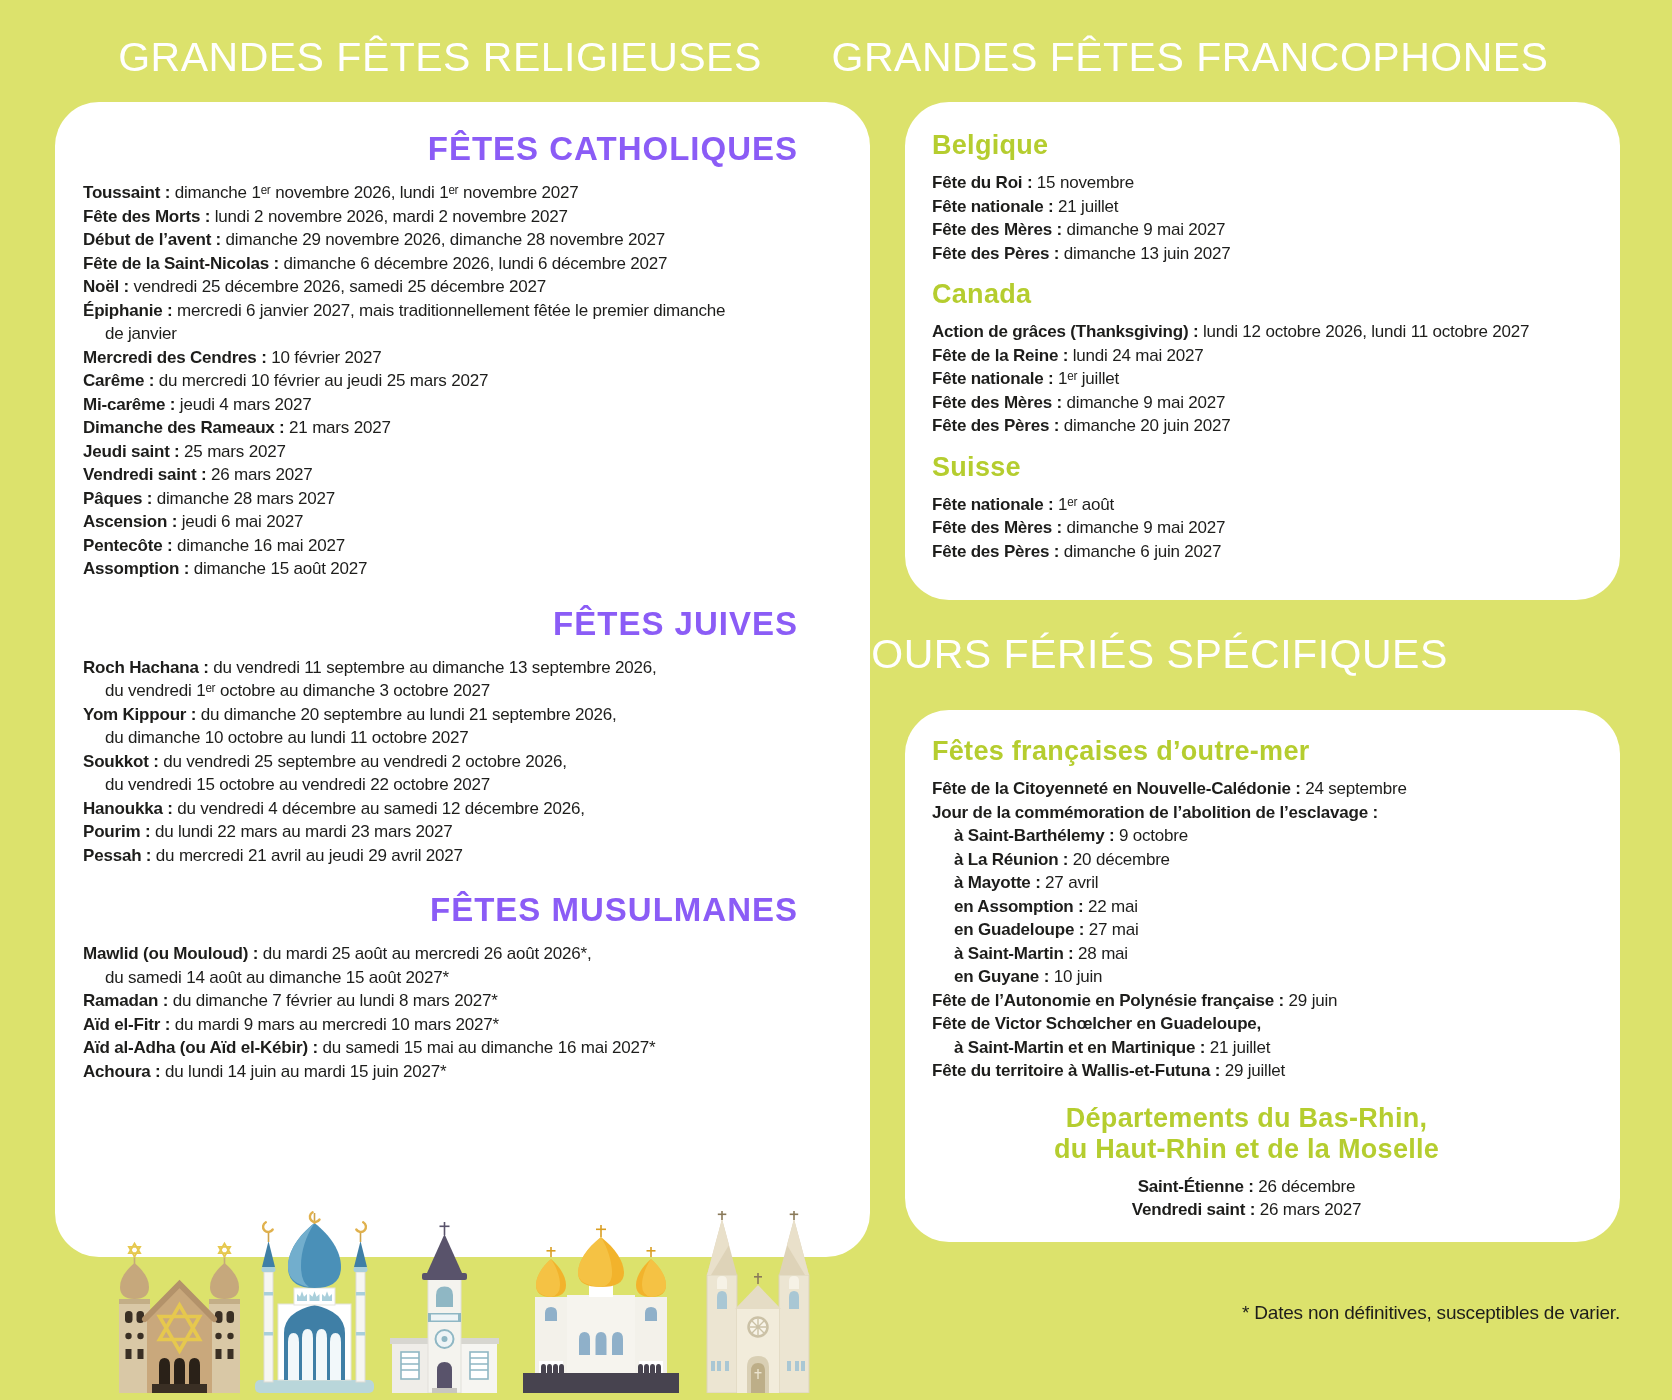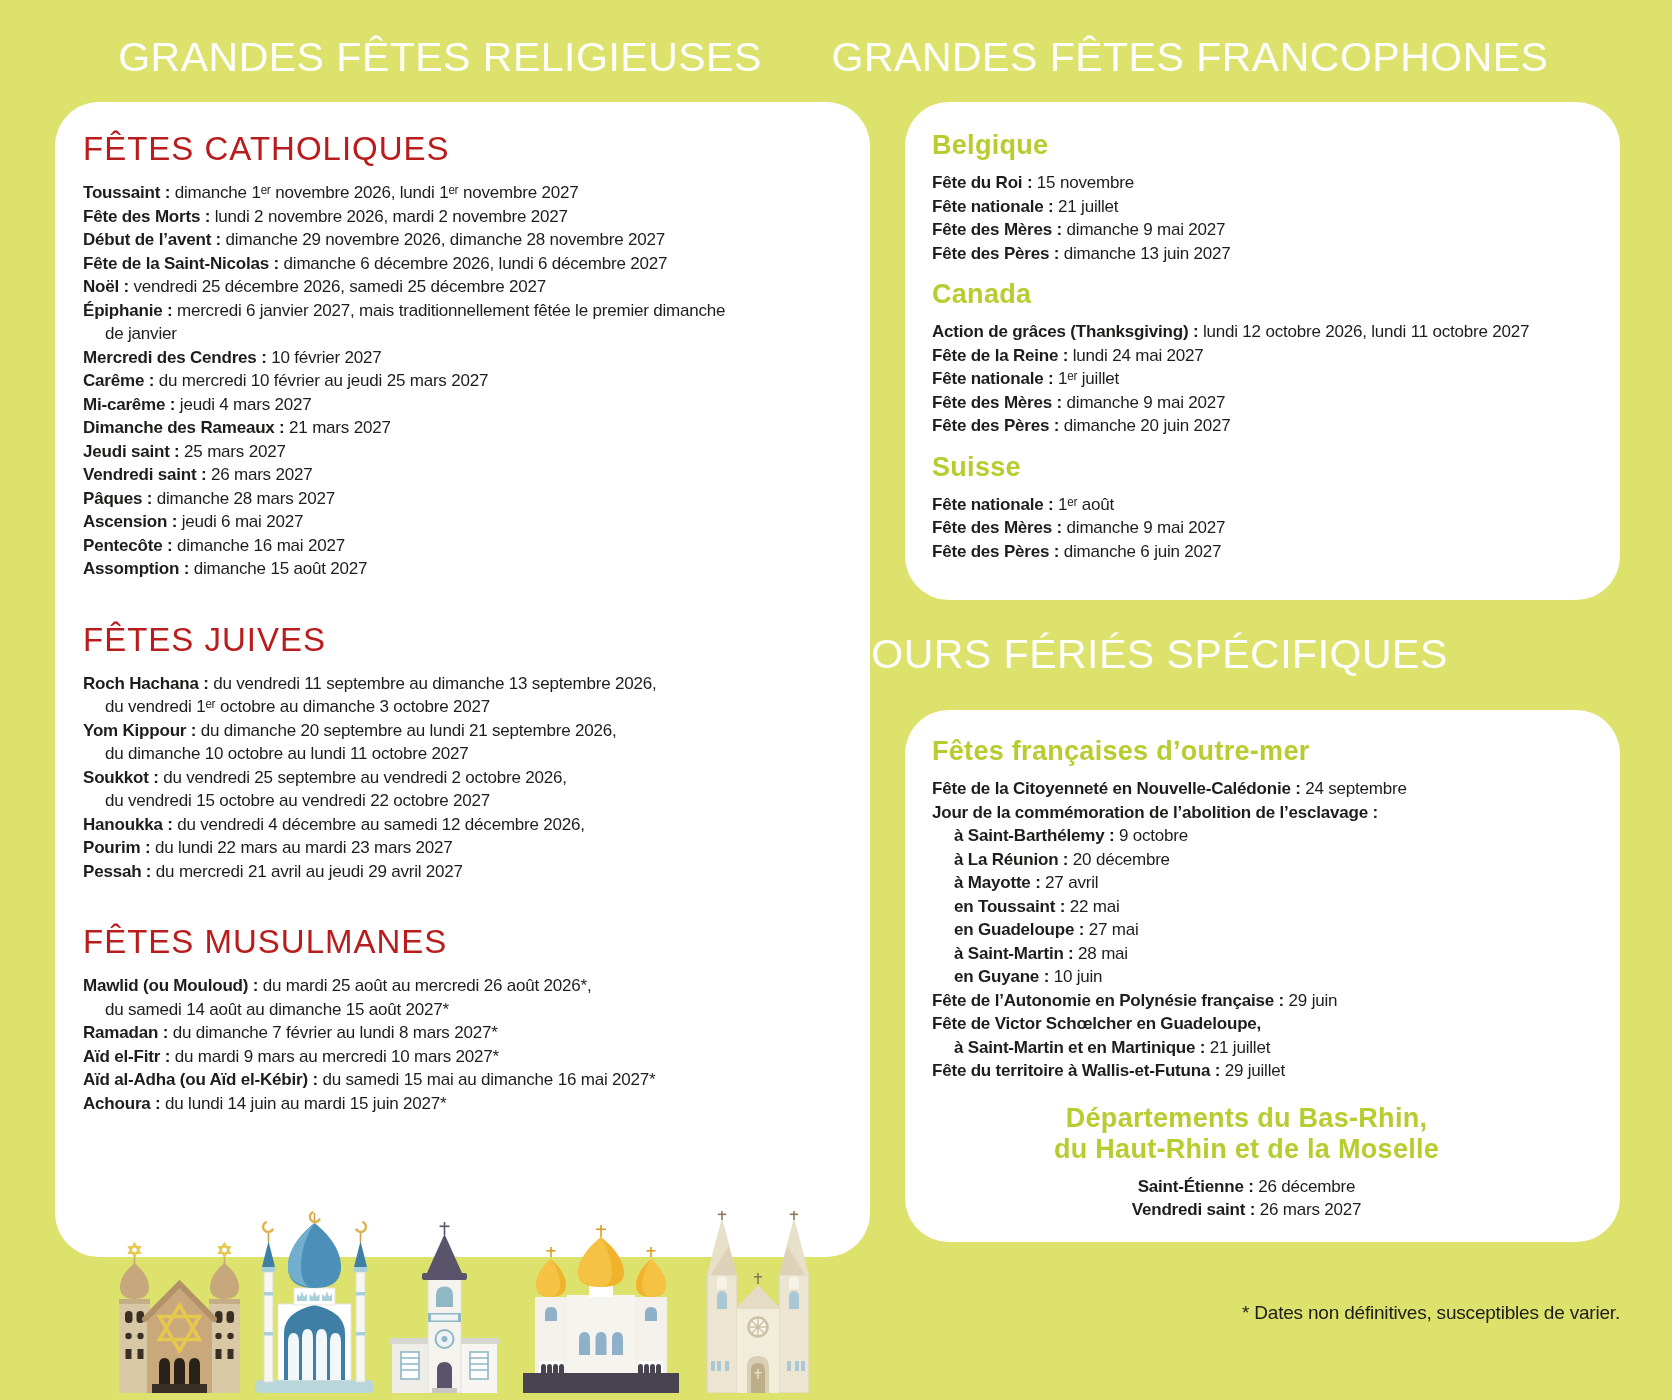--- a/index.html
+++ b/index.html
@@ -21,25 +21,25 @@
     white-space:nowrap;
   }
   #hdr-left { left:55px; top:34px; width:770px; }
   #hdr-fr   { left:830px; top:34px; width:720px; }
   #hdr-jf   { left:789px; top:631px; width:720px; }
   .card { position:absolute; background:#ffffff; border-radius:44px; }
   #card-left { left:55px;  top:102px; width:815px; height:1155px; padding:30px 72px 0 28px; }
   #card-fr   { left:905px; top:102px; width:715px; height:498px;  padding:28px 40px 0 27px; }
   #card-jf   { left:905px; top:710px; width:715px; height:532px;  padding:26px 59px 0 27px; }
   .sec-title {
-    font-size:33px; line-height:34px; font-weight:normal;
-    color:#b91c1c; text-align:left; letter-spacing:1px;
+    font-size:33px; line-height:34px; font-weight:bold;
+    color:#8b5cf6; text-align:right; letter-spacing:1px;
     margin-bottom:15px; white-space:nowrap;
   }
-  .sec + .sec { margin-top:42px; }
+  .sec + .sec { margin-top:26px; }
   .country-title {
     font-size:27px; line-height:31px; font-weight:bold;
     color:#b5cd2f; letter-spacing:0.3px;
     margin-bottom:10px; white-space:pre-line;
   }
   .country + .country { margin-top:14px; }
   .sub + .sub { margin-top:20px;text-align:center; }
   .line { font-size:17px; line-height:23.5px; letter-spacing:-0.2px; white-space:nowrap; }
   .line .bl { font-weight:bold; }
   .line.ind { padding-left:22px; }
@@ -141,21 +141,21 @@
 
 <div id="card-jf" class="card">
   <div class="sub">
     <div class="country-title">Fêtes françaises d’outre-mer</div>
     <div class="list">
         <div class="line"><span class="bl">Fête de la Citoyenneté en Nouvelle-Calédonie :</span> 24 septembre</div>
         <div class="line"><span class="bl">Jour de la commémoration de l’abolition de l’esclavage :</span></div>
         <div class="line ind"><span class="bl">à Saint-Barthélemy :</span> 9 octobre</div>
         <div class="line ind"><span class="bl">à La Réunion :</span> 20 décembre</div>
         <div class="line ind"><span class="bl">à Mayotte :</span> 27 avril</div>
-        <div class="line ind"><span class="bl">en Toussaint :</span> 22 mai</div>
+        <div class="line ind"><span class="bl">en Assomption :</span> 22 mai</div>
         <div class="line ind"><span class="bl">en Guadeloupe :</span> 27 mai</div>
         <div class="line ind"><span class="bl">à Saint-Martin :</span> 28 mai</div>
         <div class="line ind"><span class="bl">en Guyane :</span> 10 juin</div>
         <div class="line"><span class="bl">Fête de l’Autonomie en Polynésie française :</span> 29 juin</div>
         <div class="line"><span class="bl">Fête de Victor Schœlcher en Guadeloupe,</span></div>
         <div class="line ind"><span class="bl">à Saint-Martin et en Martinique :</span> 21 juillet</div>
         <div class="line"><span class="bl">Fête du territoire à Wallis-et-Futuna :</span> 29 juillet</div>
       </div>
   </div>
   <div class="sub">

